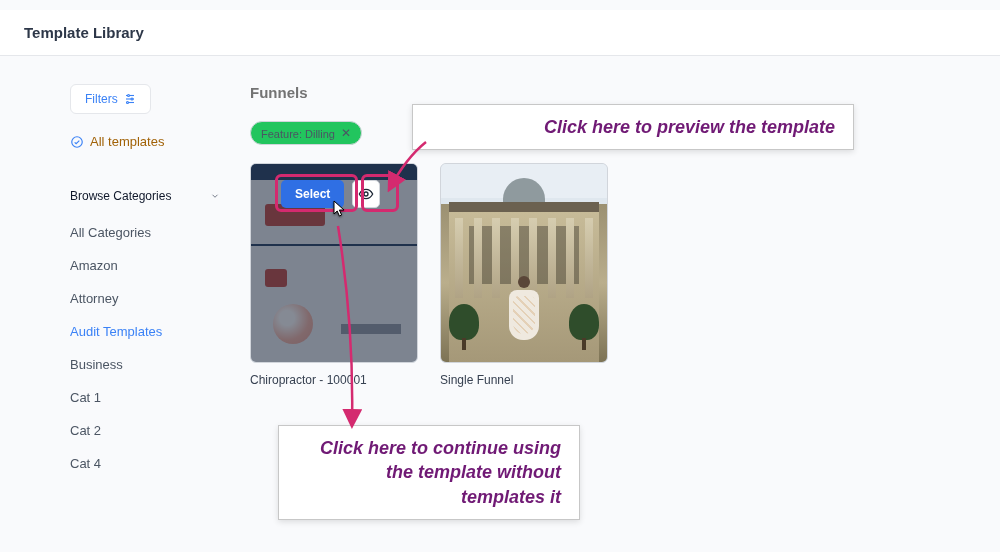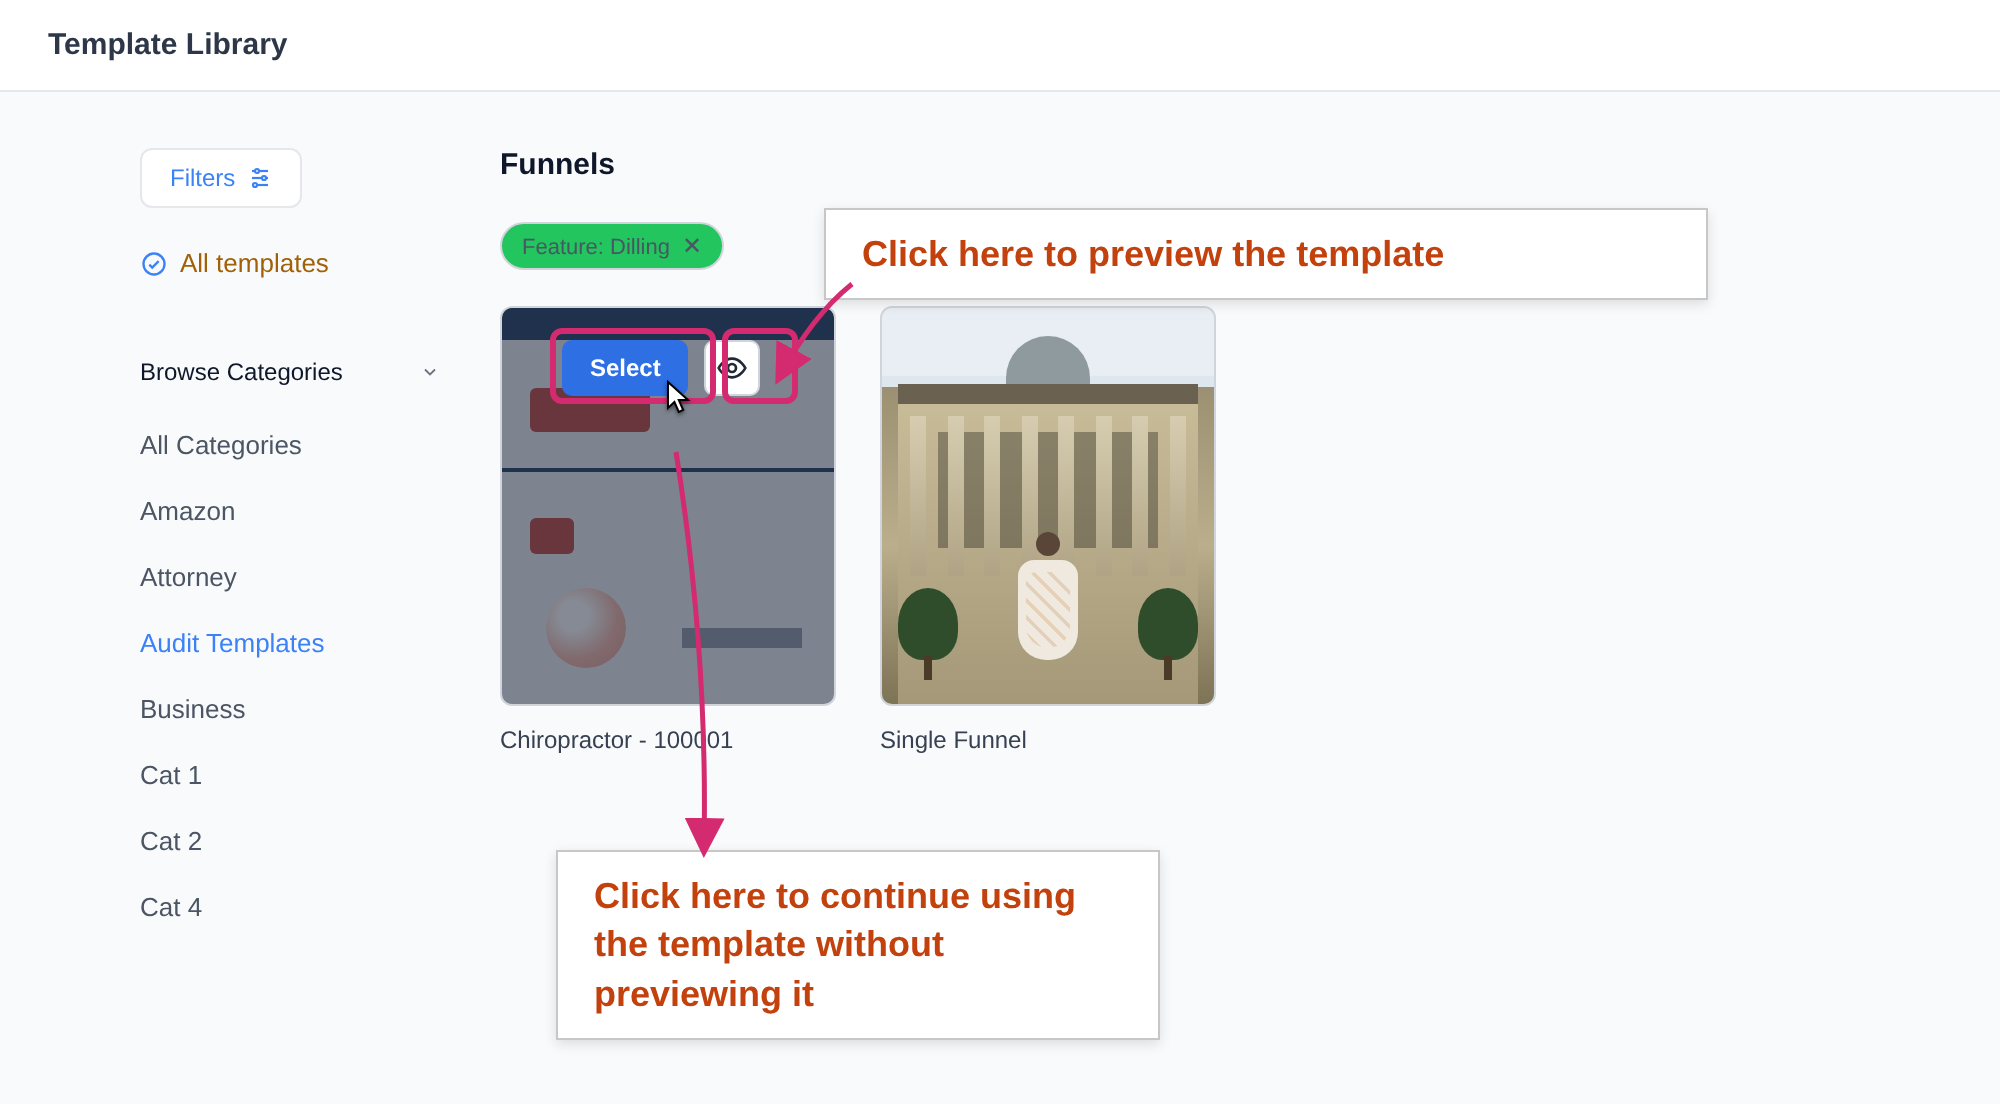--- a/index.html
+++ b/index.html
@@ -1,30 +1,30 @@
 <!DOCTYPE html>
 <html><head>
 <meta charset="utf-8">
 <style>
   * { box-sizing: border-box; margin: 0; padding: 0; }
   body { font-family: -apple-system, BlinkMacSystemFont, "Segoe UI", Arial, sans-serif; background: #f9fafc; width: 1000px; height: 552px; overflow: hidden; position: relative; }
-  .header { background: #fff; border-bottom: 1px solid #e5e7eb; padding: 14px 24px; }
+  .header { background: #fff; border-bottom: 1px solid #e5e7eb; padding: 14px 24px; margin-top: 10px; }
   .header h1 { font-size: 15px; font-weight: 600; color: #2d3748; }
   .content { display: flex; padding: 28px 0 0 0; }
   .sidebar { width: 230px; padding: 0 0 0 70px; }
   .filters-btn { border: 1px solid #e5e7eb; background: #fff; border-radius: 6px; padding: 7px 14px; font-size: 12px; color: #3b82f6; display: inline-flex; align-items: center; gap: 6px; cursor: pointer; font-weight: 500; justify-content: space-between; }
   .all-templates { display: flex; align-items: center; gap: 6px; color: #a16207; font-size: 13px; margin-top: 20px; font-weight: 500; }
   .browse-row { display: flex; align-items: center; justify-content: space-between; margin-top: 40px; width: 150px; cursor: pointer; }
   .browse-label { font-size: 12px; color: #0f172a; text-align: right; }
   .chevron { width: 10px; height: 10px; }
   .cat-list { margin-top: 22px; }
   .cat-item { font-size: 13px; color: #4b5563; margin-bottom: 18px; cursor: pointer; }
   .cat-item.active { color: #3b82f6; }
   .main { flex: 1; padding-left: 20px; }
-  .section-title { font-size: 15px; font-weight: 600; color: #0f172a; }
+  .section-title { font-size: 15px; font-weight: 600; color: #737373; }
   .chips { margin-top: 20px; }
   .chip { display: inline-flex; align-items: flex-end; gap: 6px; border: 1px solid #d1d5db; background: #22c55e; border-radius: 14px; padding: 4px 10px; font-size: 11px; color: #4b5563; cursor: pointer; }
   .chip .x { font-size: 12px; color: #4b5563; }
   .cards { display: flex; gap: 22px; margin-top: 18px; }
   .card { width: 168px; }
   .card-img { position: relative; width: 168px; height: 200px; border-radius: 6px; overflow: hidden; border: 1px solid #d1d5db; background: #cbd5e1; }
   
   .t1-bg { position: absolute; inset: 0; background: #eef2f7; }
   .t1-top { position: absolute; top: 0; left: 0; right: 0; height: 16px; background: #1e3a5f; }
   .t1-red1 { position: absolute; top: 40px; left: 14px; width: 60px; height: 22px; background: #c0463f; border-radius: 3px; }
@@ -53,21 +53,21 @@
   .t2-tree .bush { width: 30px; height: 36px; background: #2f4d2b; border-radius: 50% 50% 40% 40%; }
   .t2-tree .trunk { width: 4px; height: 12px; background: #4a3a28; margin: -2px auto 0; }
   .t2-tree.l { left: 8px; }
   .t2-tree.r { right: 8px; }
   .t2-person { position: absolute; bottom: 8px; left: 50%; transform: translateX(-50%); width: 30px; height: 78px; }
   .t2-head { width: 12px; height: 12px; background: #5a4638; border-radius: 50%; margin: 0 auto; }
   .t2-dress { width: 30px; height: 50px; background: #efe9df; border-radius: 8px 8px 14px 14px; margin-top: 2px; position: relative; }
   .t2-dress::after { content:""; position:absolute; inset:6px 4px; background: repeating-linear-gradient(45deg, #efe9df 0 4px, #d9b88f 4px 6px); opacity:.5; border-radius:6px 6px 12px 12px; }
   .card-title { font-size: 12px; color: #374151; margin-top: 10px; }
   
-  .callout { position: absolute; background: #fff; border: 1px solid #c7c7c7; box-shadow: 0 2px 6px rgba(0,0,0,.12); padding: 10px 18px; font-size: 18px; font-weight: 700; color: #c2410c; text-align: left; line-height: 1.35; }
+  .callout { position: absolute; background: #fff; border: 1px solid #c7c7c7; box-shadow: 0 2px 6px rgba(0,0,0,.12); padding: 10px 18px; font-size: 18px; font-weight: 700; color: #701a75; text-align: right; line-height: 1.35; font-style: italic; }
   .callout.c1 { top: 104px; left: 412px; width: 442px; }
   .callout.c2 { top: 425px; left: 278px; width: 302px; }
   .arrow { position: absolute; pointer-events: none; }
   .arrow svg { overflow: visible; }
 </style>
 </head>
 <body>
 
 <div class="header">
   <h1>Template Library</h1>
@@ -189,21 +189,21 @@
               <div class="t2-dress"></div>
             </div>
         </div>
         <div class="card-title">Single Funnel</div>
       </div>
     </div>
   </main>
 </div>
 
 <div class="callout c1">Click here to preview the template</div>
-<div class="callout c2">Click here to continue using the template without previewing it</div>
+<div class="callout c2">Click here to continue using the template without templates it</div>
 
 <div class="arrow" style="top:138px; left:382px; width:48px; height:60px;">
   <svg width="48" height="60">
       <defs>
         <marker id="ah1" markerWidth="8" markerHeight="8" refX="6" refY="4" orient="auto">
           <path d="M0,0 L8,4 L0,8 Z" fill="#d42a6f"></path>
         </marker>
       </defs>
       <path d="M44 4 Q 24 20 8 50" stroke="#d42a6f" stroke-width="2.5" fill="none" marker-end="url(#ah1)"></path>
     </svg>

